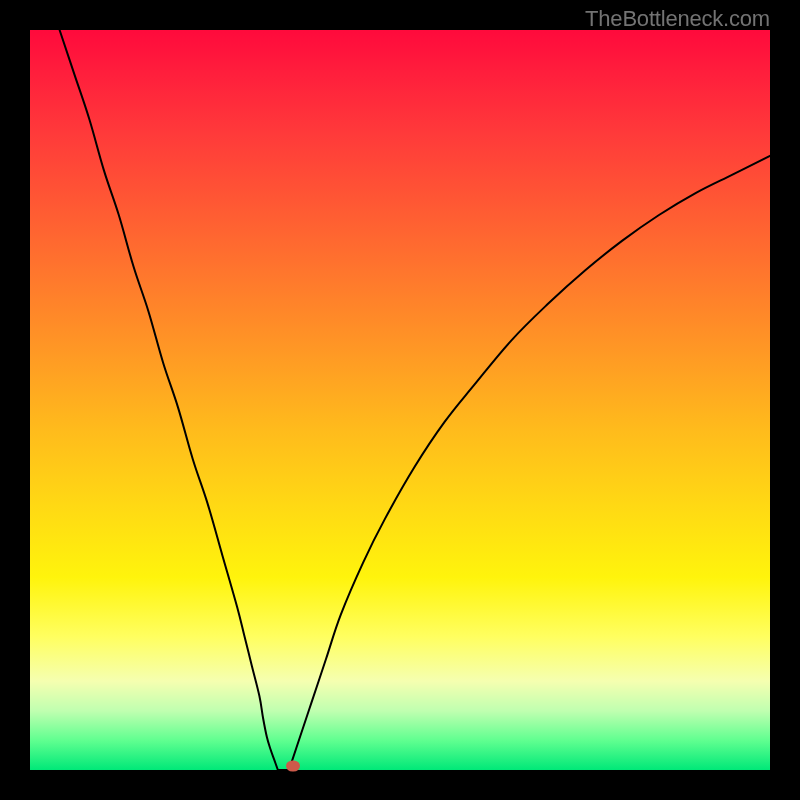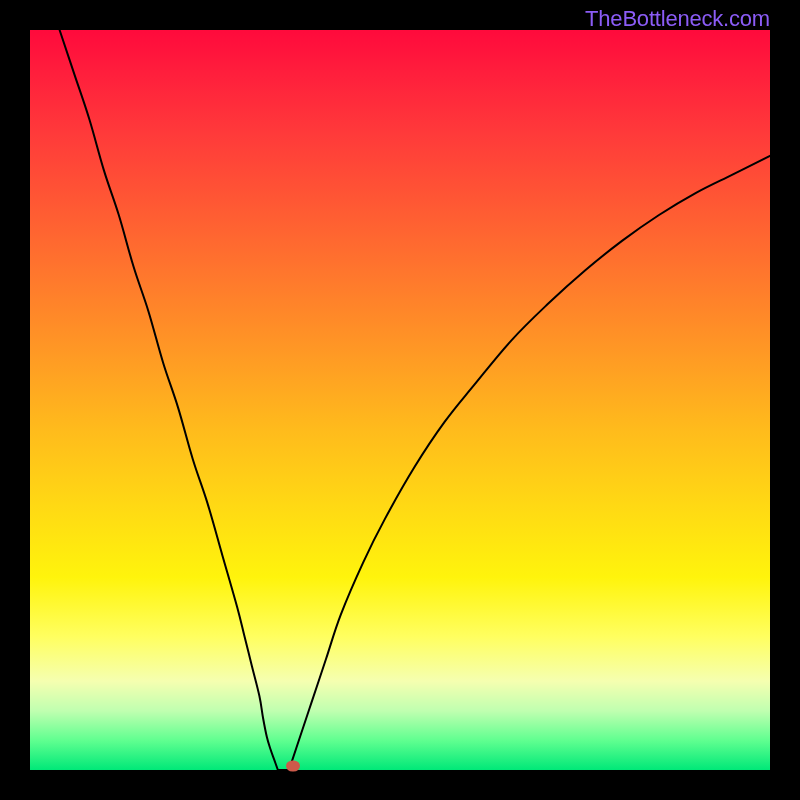--- a/index.html
+++ b/index.html
@@ -38,21 +38,21 @@
       #f5ffb0 88%,
       #c0ffb0 92%,
       #60ff90 96%,
       #00e878 100%
     );
   }
   .watermark {
     position: absolute;
     top: 6px;
     right: 30px;
-    color: #8b5cf6;
+    color: #737373;
     font-size: 22px;
     letter-spacing: -0.2px;
     font-weight: 500;
     user-select: none;
   }
   svg.curve {
     position: absolute;
     left: 0;
     top: 0;
     width: 740px;

